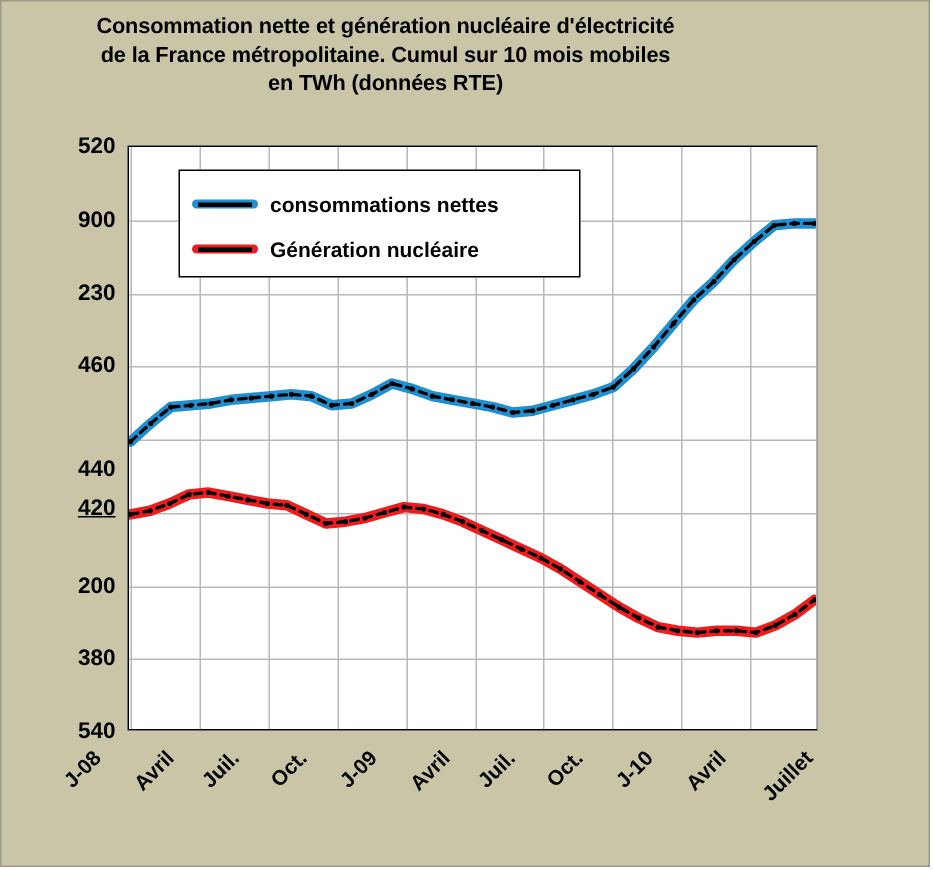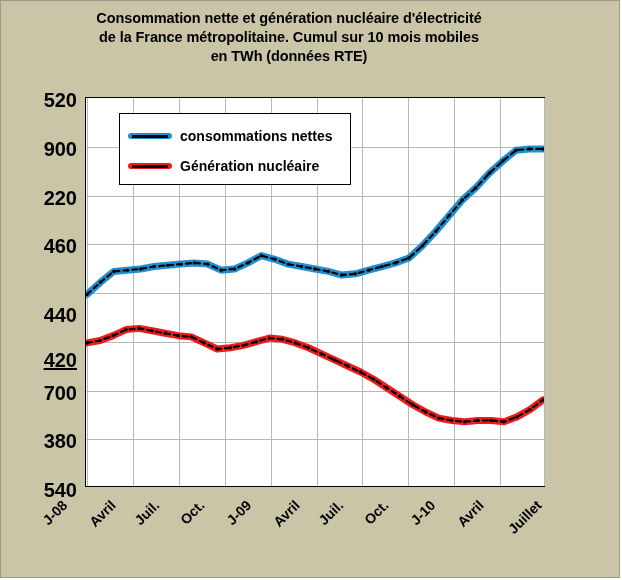--- a/index.html
+++ b/index.html
@@ -26,21 +26,20 @@
     position: absolute;
     left: 0;
     top: 8px;
     width: 512px;
     text-align: center;
     font-size: 14.5px;
     font-weight: bold;
     color: #000000;
     line-height: 19px;
     letter-spacing: -0.1px;
-    padding-left: 32px;
   }
   #title div { white-space: nowrap; }
 
   
   #plot {
     position: absolute;
     left: 84px;
     top: 96px;
     width: 460px;
     height: 390px;
@@ -61,21 +60,21 @@
     height: 100%;
     width: 1px;
     background: #b8b8b8;
   }
 
   
   .ylabel {
     position: absolute;
     width: 74px;
     text-align: right;
-    font-size: 20px;
+    font-size: 15px;
     font-weight: bold;
     color: #000000;
     left: 2px;
   }
 
   
   .xlabel {
     position: absolute;
     font-size: 14px;
     font-weight: bold;
@@ -84,21 +83,21 @@
     transform-origin: right top;
     white-space: nowrap;
     text-align: right;
   }
 
   
   #legend {
     position: absolute;
     left: 118px;
     top: 112px;
-    width: 232px;
+    width: 268px;
     height: 72px;
     background: #ffffff;
     border: 1px solid #000000;
     box-sizing: border-box;
   }
   .legend-row {
     position: absolute;
     left: 8px;
     height: 20px;
     display: flex;
@@ -135,25 +134,25 @@
 <div id="chart-frame">
 
   <div id="title">
     <div>Consommation nette et génération nucléaire d'électricité</div>
     <div>de la France métropolitaine. Cumul sur 10 mois mobiles</div>
     <div>en TWh (données RTE)</div>
   </div>
 
   <div class="ylabel" style="top:88px;">520</div>
   <div class="ylabel" style="top:136.75px;">900</div>
-  <div class="ylabel" style="top:185.5px;">220</div>
+  <div class="ylabel" style="top:185.5px;">230</div>
   <div class="ylabel" style="top:234.25px;">460</div>
   <div class="ylabel" style="top:283px;margin-top:20px;">440</div>
-  <div class="ylabel" style="top:348px;text-decoration:underline;">420</div>
-  <div class="ylabel" style="top:380.5px;">700</div>
+  <div class="ylabel" style="top:329px;text-decoration:underline;">420</div>
+  <div class="ylabel" style="top:380.5px;">200</div>
   <div class="ylabel" style="top:429.25px;">380</div>
   <div class="ylabel" style="top:478px;">540</div>
 
   <div id="plot">
 
     <div class="grid-h" style="top:48.75px;"></div>
     <div class="grid-h" style="top:97.5px;"></div>
     <div class="grid-h" style="top:146.25px;"></div>
     <div class="grid-h" style="top:195px;"></div>
     <div class="grid-h" style="top:243.75px;"></div>

